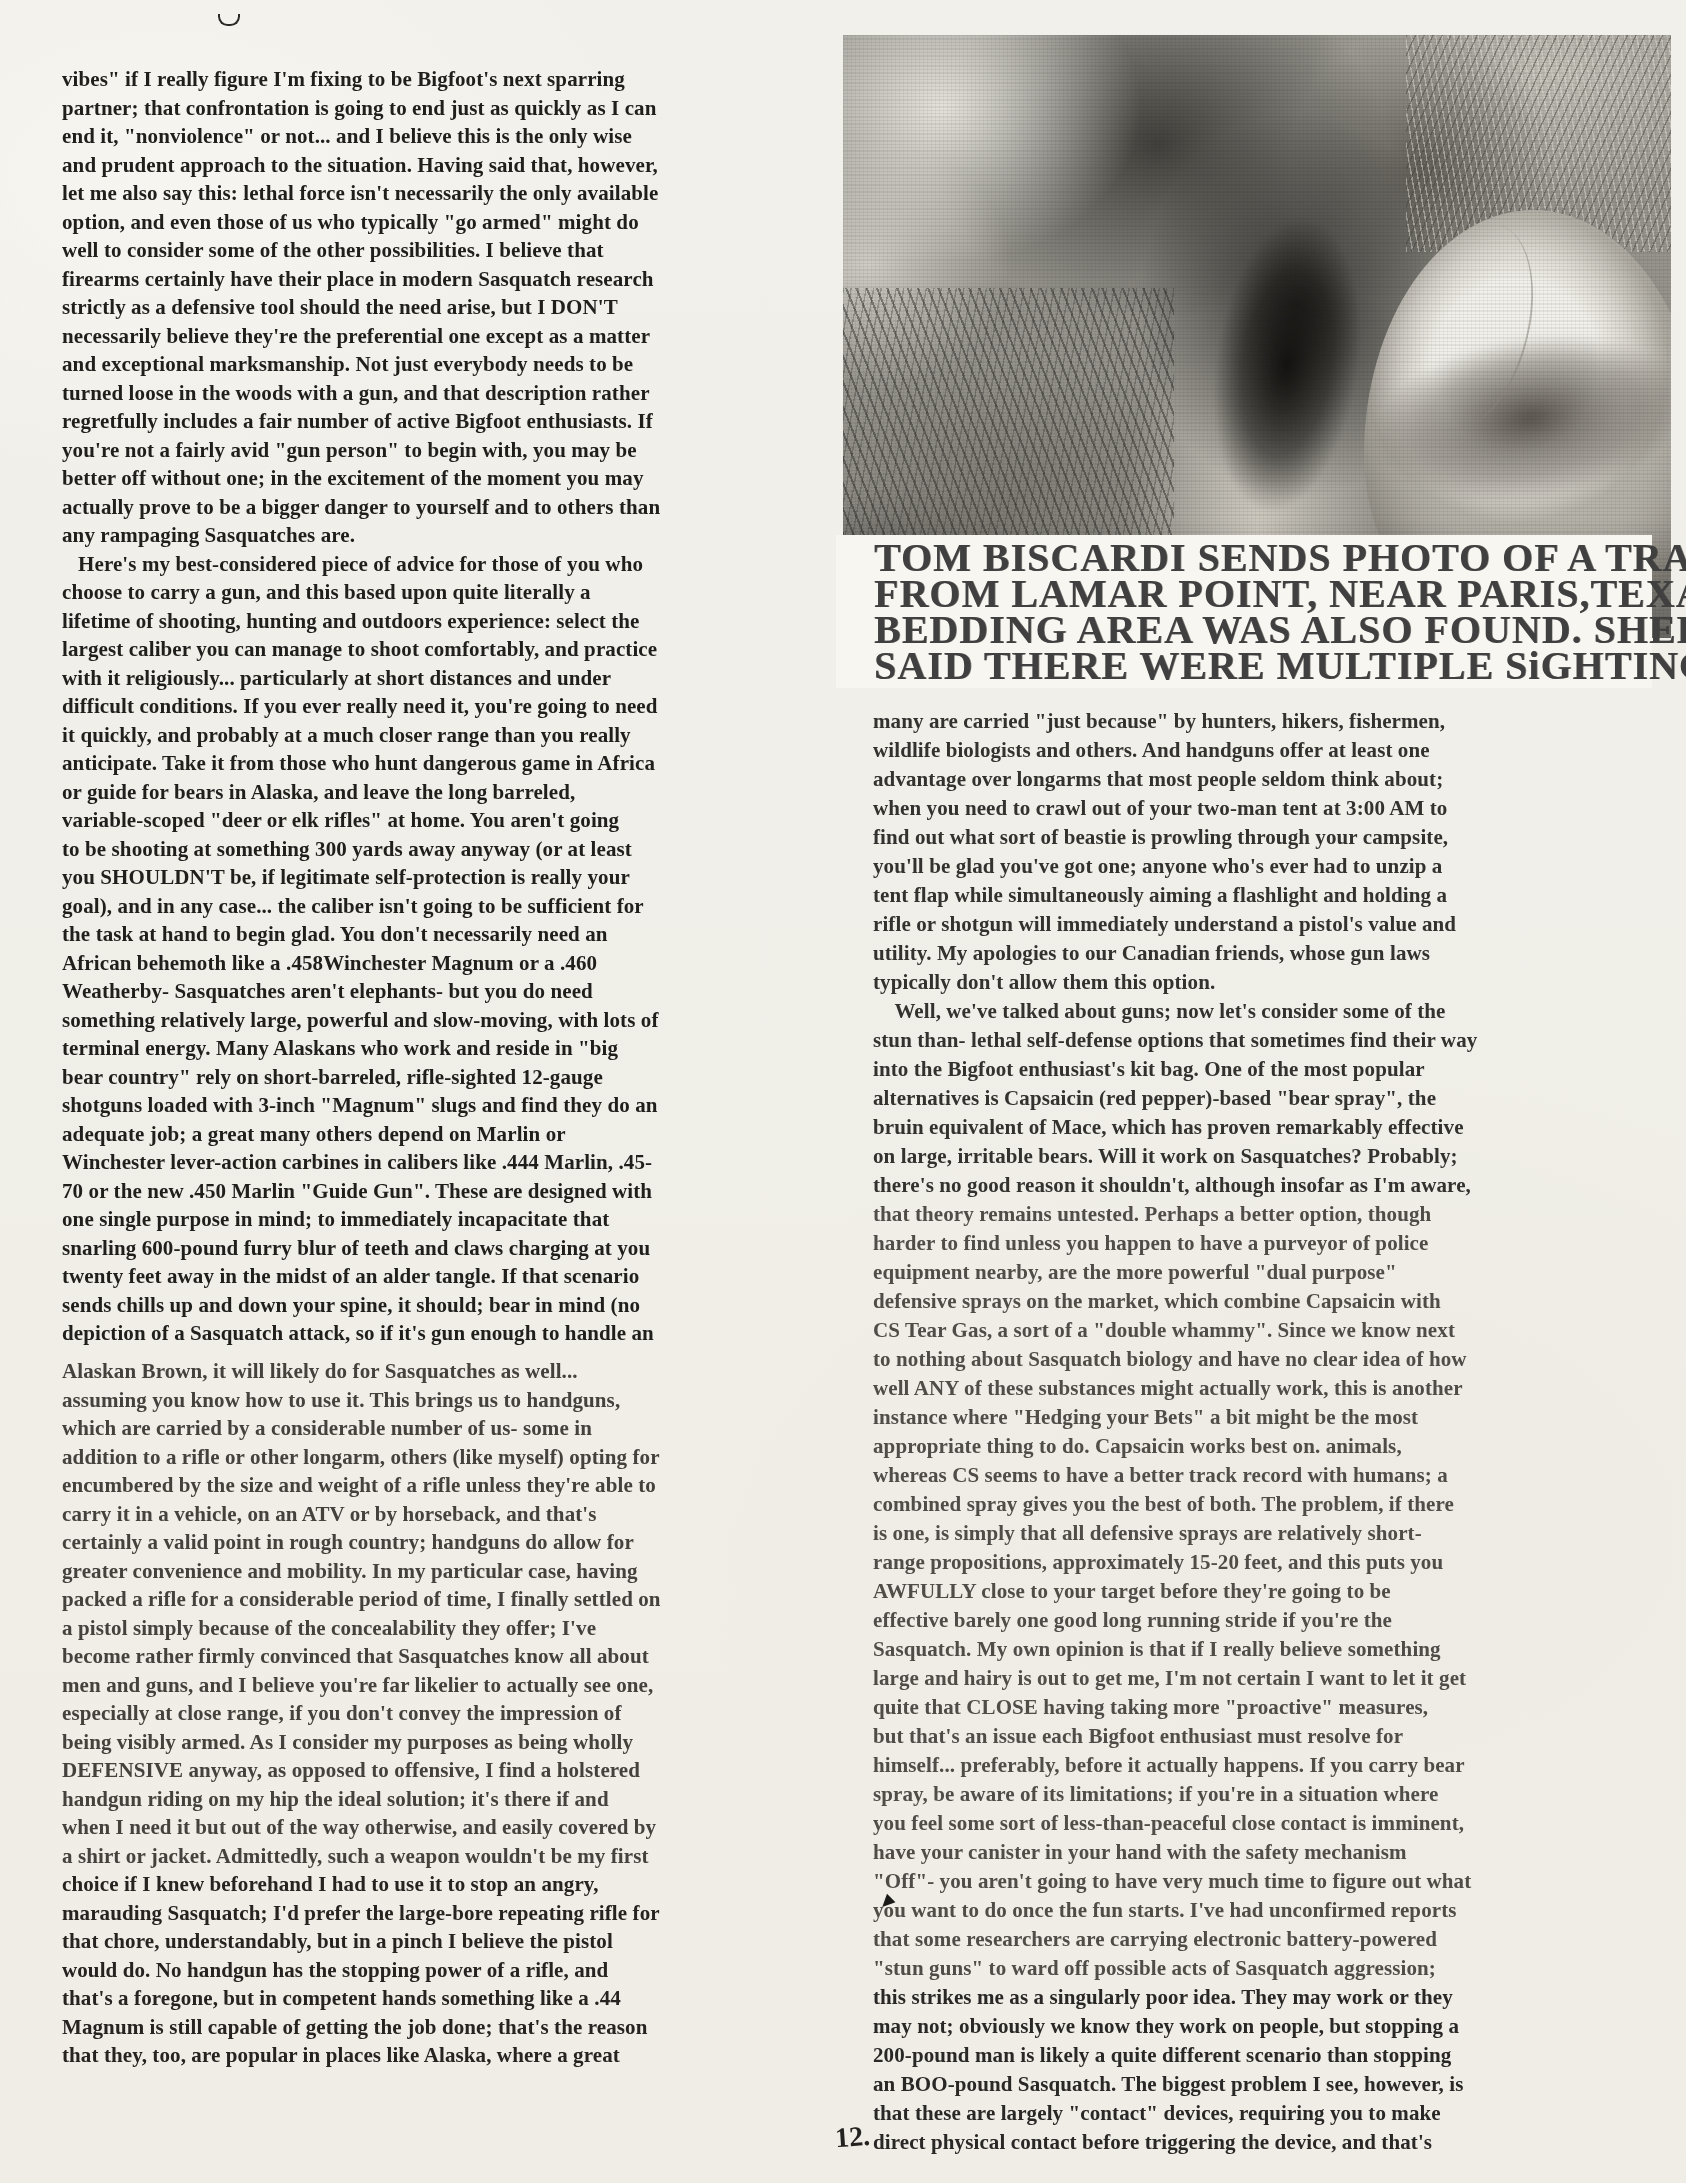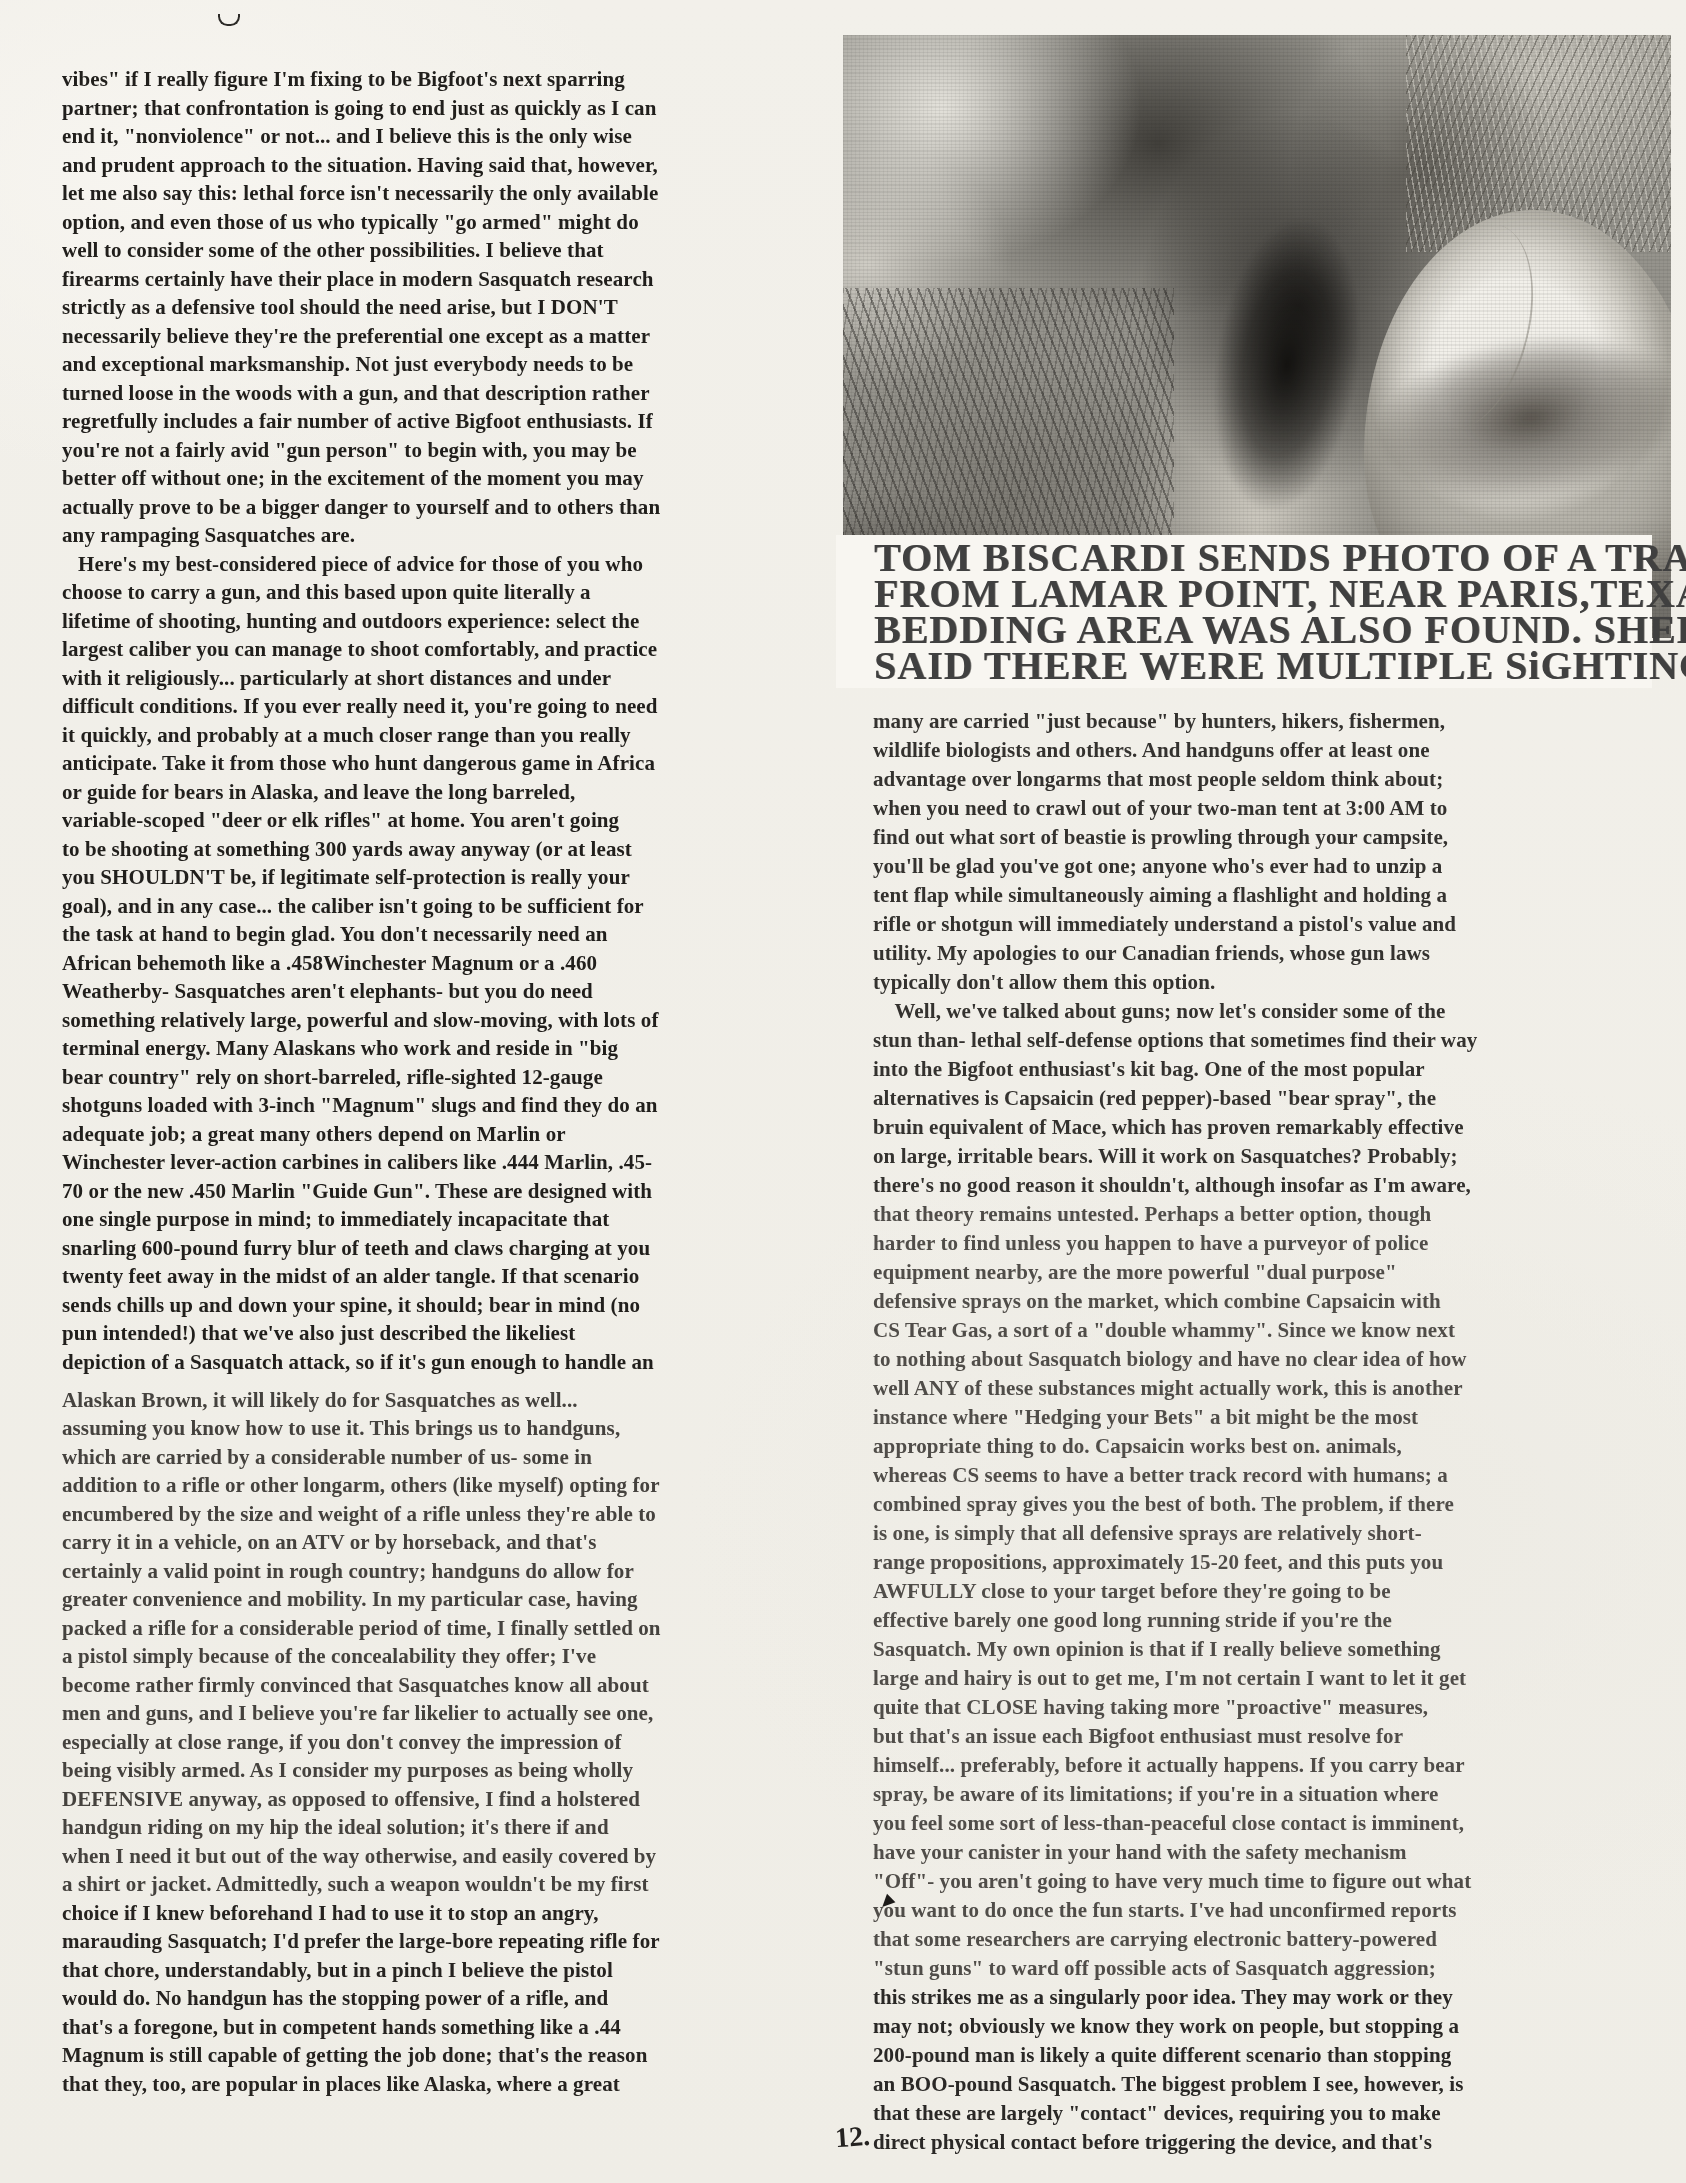--- a/index.html
+++ b/index.html
@@ -162,21 +162,20 @@
         <div class="line">terminal energy. Many Alaskans who work and reside in "big</div>
         <div class="line">bear country" rely on short-barreled, rifle-sighted 12-gauge</div>
         <div class="line">shotguns loaded with 3-inch "Magnum" slugs and find they do an</div>
         <div class="line">adequate job; a great many others depend on Marlin or</div>
         <div class="line">Winchester lever-action carbines in calibers like .444 Marlin, .45-</div>
         <div class="line">70 or the new .450 Marlin "Guide Gun". These are designed with</div>
         <div class="line">one single purpose in mind; to immediately incapacitate that</div>
         <div class="line">snarling 600-pound furry blur of teeth and claws charging at you</div>
         <div class="line">twenty feet away in the midst of an alder tangle. If that scenario</div>
         <div class="line">sends chills up and down your spine, it should; bear in mind (no</div>
-        <div class="line">pun intended!) that we've also just described the likeliest</div>
         <div class="line">depiction of a Sasquatch attack, so if it's gun enough to handle an</div>
       </div>
     <div class="para para3">
         <div class="line">Alaskan Brown, it will likely do for Sasquatches as well...</div>
         <div class="line">assuming you know how to use it. This brings us to handguns,</div>
         <div class="line">which are carried by a considerable number of us- some in</div>
         <div class="line">addition to a rifle or other longarm, others (like myself) opting for</div>
         <div class="line">encumbered by the size and weight of a rifle unless they're able to</div>
         <div class="line">carry it in a vehicle, on an ATV or by horseback, and that's</div>
         <div class="line">certainly a valid point in rough country; handguns do allow for</div>

